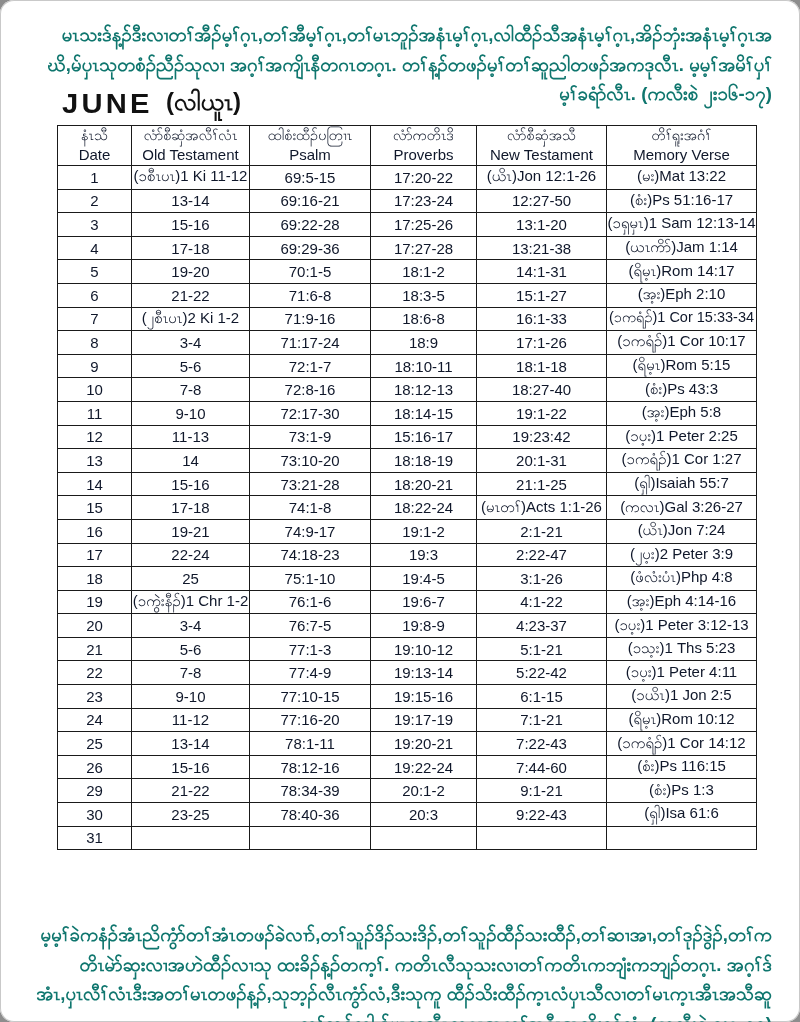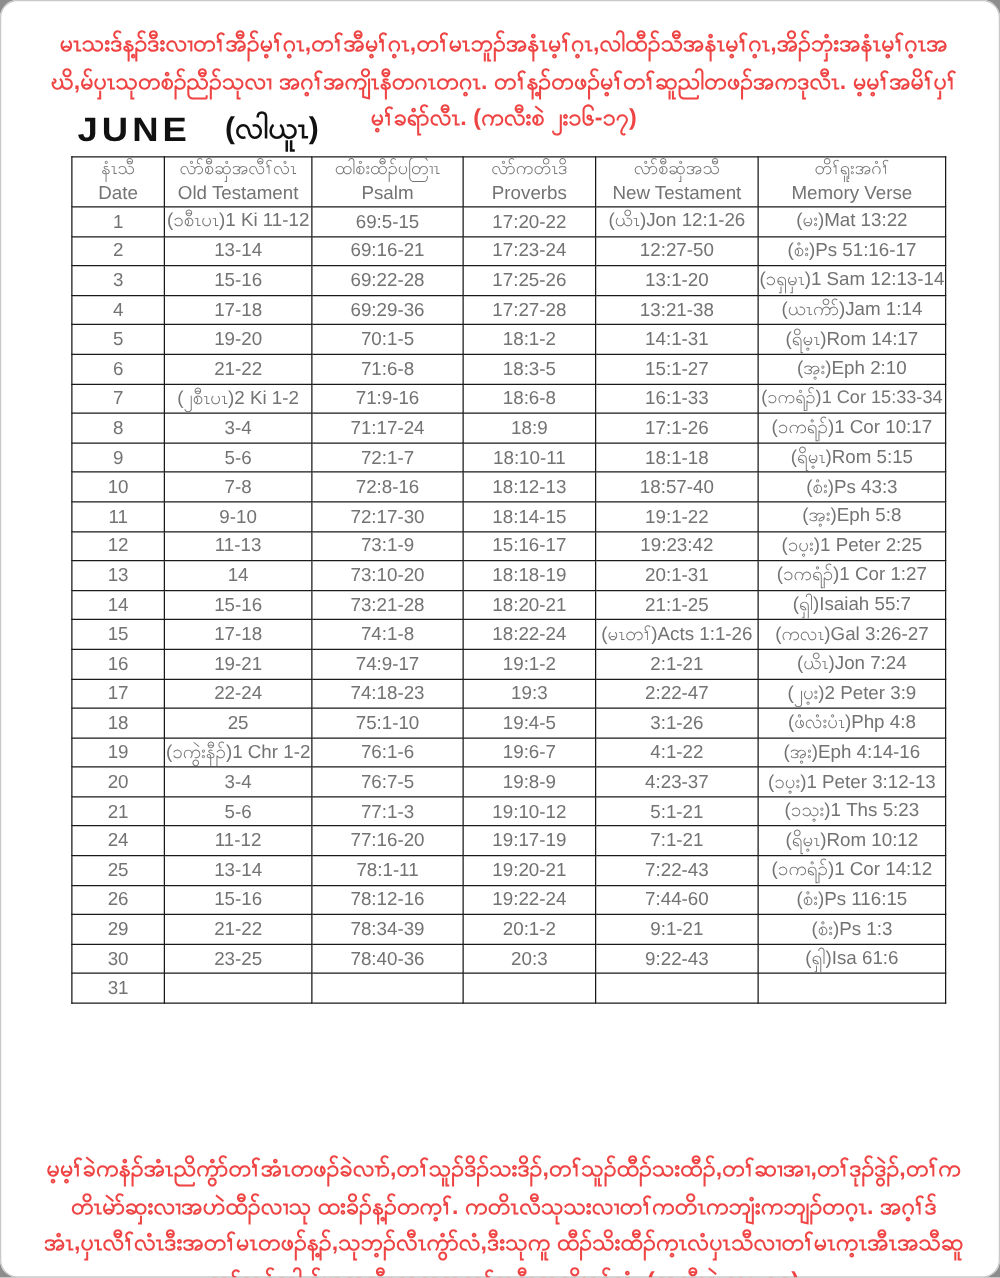--- a/index.html
+++ b/index.html
@@ -13,54 +13,54 @@
     width:800px;height:1022px;
     background:#ffffff;
     border-radius:14px;
     overflow:hidden;
     box-shadow:inset 0 0 0 1px #c9c9c9;
   }
   .verse{
     position:absolute;
     left:34px;right:28px;
     margin:0;
-    color:#ef4444;
+    color:#0f766e;
     font-weight:600;
     font-size:18.5px;
     line-height:1.6;
-    text-align:center;
+    text-align:right;
     letter-spacing:0.1px;
   }
   .verse.intro{top:20px;}
   .verse.outro{top:920px;}
   .title-row{
     position:absolute;
     top:86px;left:62px;
-    display:flex;align-items:center;gap:20px;
+    display:flex;align-items:center;gap:6px;
     color:#111;
   }
   .title-en{
     font-size:27px;
     font-weight:700;
     letter-spacing:3px;
     transform:scaleX(1.08);
     transform-origin:left center;
   }
   .title-karen{
     font-size:24px;
     font-weight:600;
     margin-left:14px;
   }
   table.plan{
     position:absolute;
     top:125px;left:57px;
     width:693px;
     border-collapse:collapse;
     table-layout:fixed;
-    color:#737373;
+    color:#0f172a;
   }
   table.plan th, table.plan td{
     border:1.6px solid #1a1a1a;
     padding:0;
     text-align:center;
     vertical-align:middle;
     overflow:hidden;
   }
   table.plan th{
     height:39px;
@@ -192,21 +192,21 @@
     <td class="c-psalm">72:1-7</td>
     <td class="c-prov">18:10-11</td>
     <td class="c-nt fit">18:1-18</td>
     <td class="c-mem fit">(ရိမ့ၤ)Rom 5:15</td>
   </tr>
         <tr>
     <td class="c-date">10</td>
     <td class="c-ot fit">7-8</td>
     <td class="c-psalm">72:8-16</td>
     <td class="c-prov">18:12-13</td>
-    <td class="c-nt fit">18:57-40</td>
+    <td class="c-nt fit">18:27-40</td>
     <td class="c-mem fit">(စံး)Ps 43:3</td>
   </tr>
         <tr>
     <td class="c-date">11</td>
     <td class="c-ot fit">9-10</td>
     <td class="c-psalm">72:17-30</td>
     <td class="c-prov">18:14-15</td>
     <td class="c-nt fit">19:1-22</td>
     <td class="c-mem fit">(အ့း)Eph 5:8</td>
   </tr>
@@ -284,20 +284,36 @@
   </tr>
         <tr>
     <td class="c-date">21</td>
     <td class="c-ot fit">5-6</td>
     <td class="c-psalm">77:1-3</td>
     <td class="c-prov">19:10-12</td>
     <td class="c-nt fit">5:1-21</td>
     <td class="c-mem fit">(၁သ့း)1 Ths 5:23</td>
   </tr>
         <tr>
+    <td class="c-date">22</td>
+    <td class="c-ot fit">7-8</td>
+    <td class="c-psalm">77:4-9</td>
+    <td class="c-prov">19:13-14</td>
+    <td class="c-nt fit">5:22-42</td>
+    <td class="c-mem fit">(၁ပ့း)1 Peter 4:11</td>
+  </tr>
+        <tr>
+    <td class="c-date">23</td>
+    <td class="c-ot fit">9-10</td>
+    <td class="c-psalm">77:10-15</td>
+    <td class="c-prov">19:15-16</td>
+    <td class="c-nt fit">6:1-15</td>
+    <td class="c-mem fit">(၁ယိၤ)1 Jon 2:5</td>
+  </tr>
+        <tr>
     <td class="c-date">24</td>
     <td class="c-ot fit">11-12</td>
     <td class="c-psalm">77:16-20</td>
     <td class="c-prov">19:17-19</td>
     <td class="c-nt fit">7:1-21</td>
     <td class="c-mem fit">(ရိမ့ၤ)Rom 10:12</td>
   </tr>
         <tr>
     <td class="c-date">25</td>
     <td class="c-ot fit">13-14</td>

